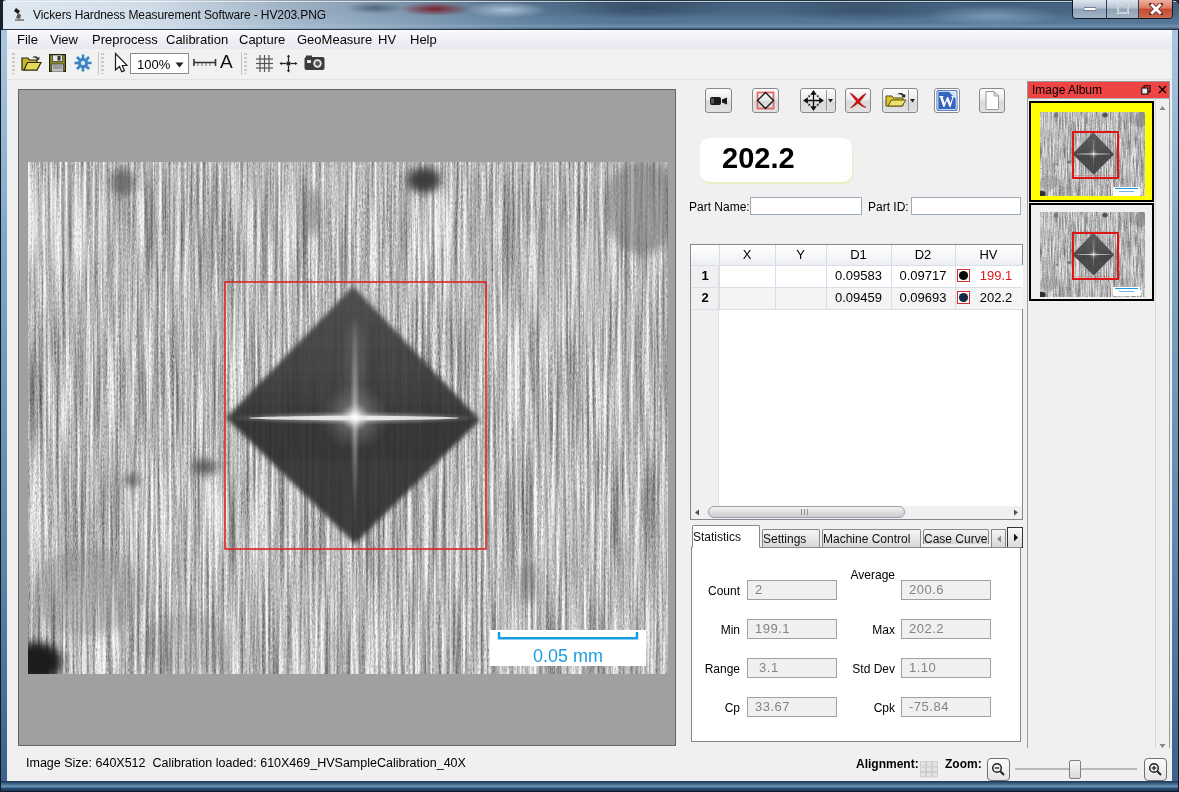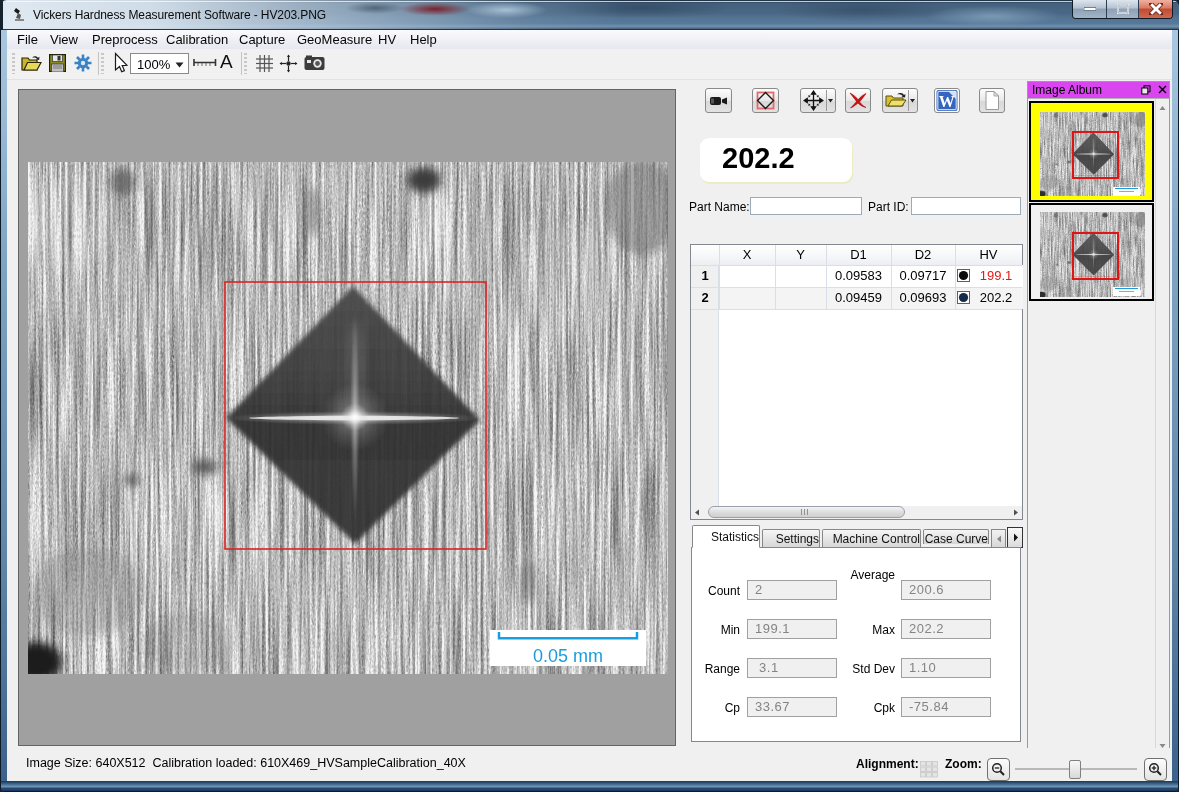--- a/index.html
+++ b/index.html
@@ -64,29 +64,29 @@
  font-size:15px;font-weight:bold;color:#000;}
 
 #tbl{position:absolute;left:690px;top:244px;width:333px;height:276px;background:#fff;
  border:1px solid #828790;box-sizing:border-box;}
 .tl{position:absolute;background:#d9dfe8;}
 .trow{position:absolute;left:1px;width:331px;height:22px;}
 .tcell{position:absolute;top:0;height:22px;line-height:22px;font-size:13px;text-align:center;color:#000;}
 
 .tab{position:absolute;box-sizing:border-box;border:1px solid #888;border-bottom:none;
  background:linear-gradient(180deg,#f6f6f6,#e2e2e2 60%,#d5d5d5);border-radius:2px 2px 0 0;
- font-size:12px;color:#111;text-align:right;}
+ font-size:12px;color:#111;text-align:left;}
 #stats{position:absolute;left:691px;top:547px;width:330px;height:195px;background:#fff;
  border:1px solid #828790;box-sizing:border-box;}
 .slbl{position:absolute;font-size:12px;color:#000;text-align:right;}
 .sinp{position:absolute;width:90px;height:20px;background:#f0f0f0;border:1px solid #a0a0a0;
  box-sizing:border-box;font-size:13px;color:#848484;line-height:18px;padding-left:7px;letter-spacing:.5px;}
 
 #album{position:absolute;left:1027px;top:81px;width:143px;height:675px;background:#f0f0f0;border:1px solid #9a9a9a;box-sizing:border-box;}
-#albumtitle{position:absolute;left:0;top:0;width:100%;height:16px;background:#d946ef;border-bottom:1px solid #b5b5b5;
+#albumtitle{position:absolute;left:0;top:0;width:100%;height:16px;background:#ef4444;border-bottom:1px solid #b5b5b5;
  font-size:12px;color:#000;}
 
 #status{position:absolute;left:7px;top:748px;width:1165px;height:33px;background:#f0f0f0;font-size:12.5px;color:#000;}
 </style>
 </head>
 <body>
 <div id="win">
   <div id="titlebar">
       <div id="tbhl"></div>
     <svg id="ticon" viewBox="0 0 13 15">

